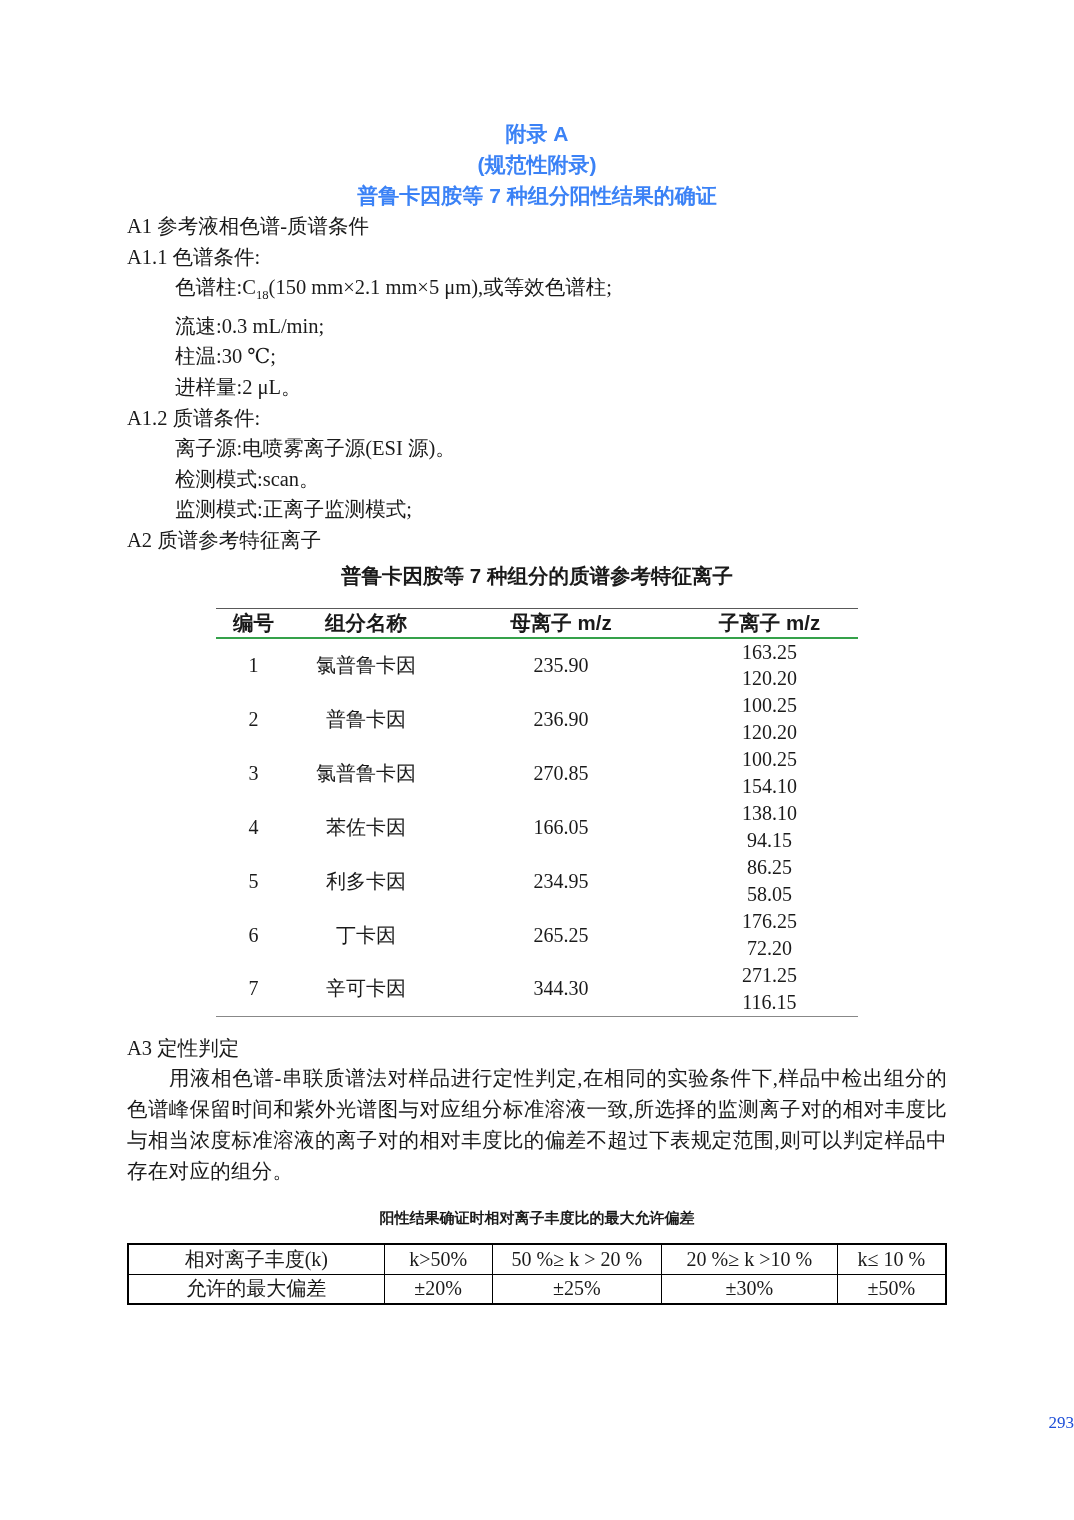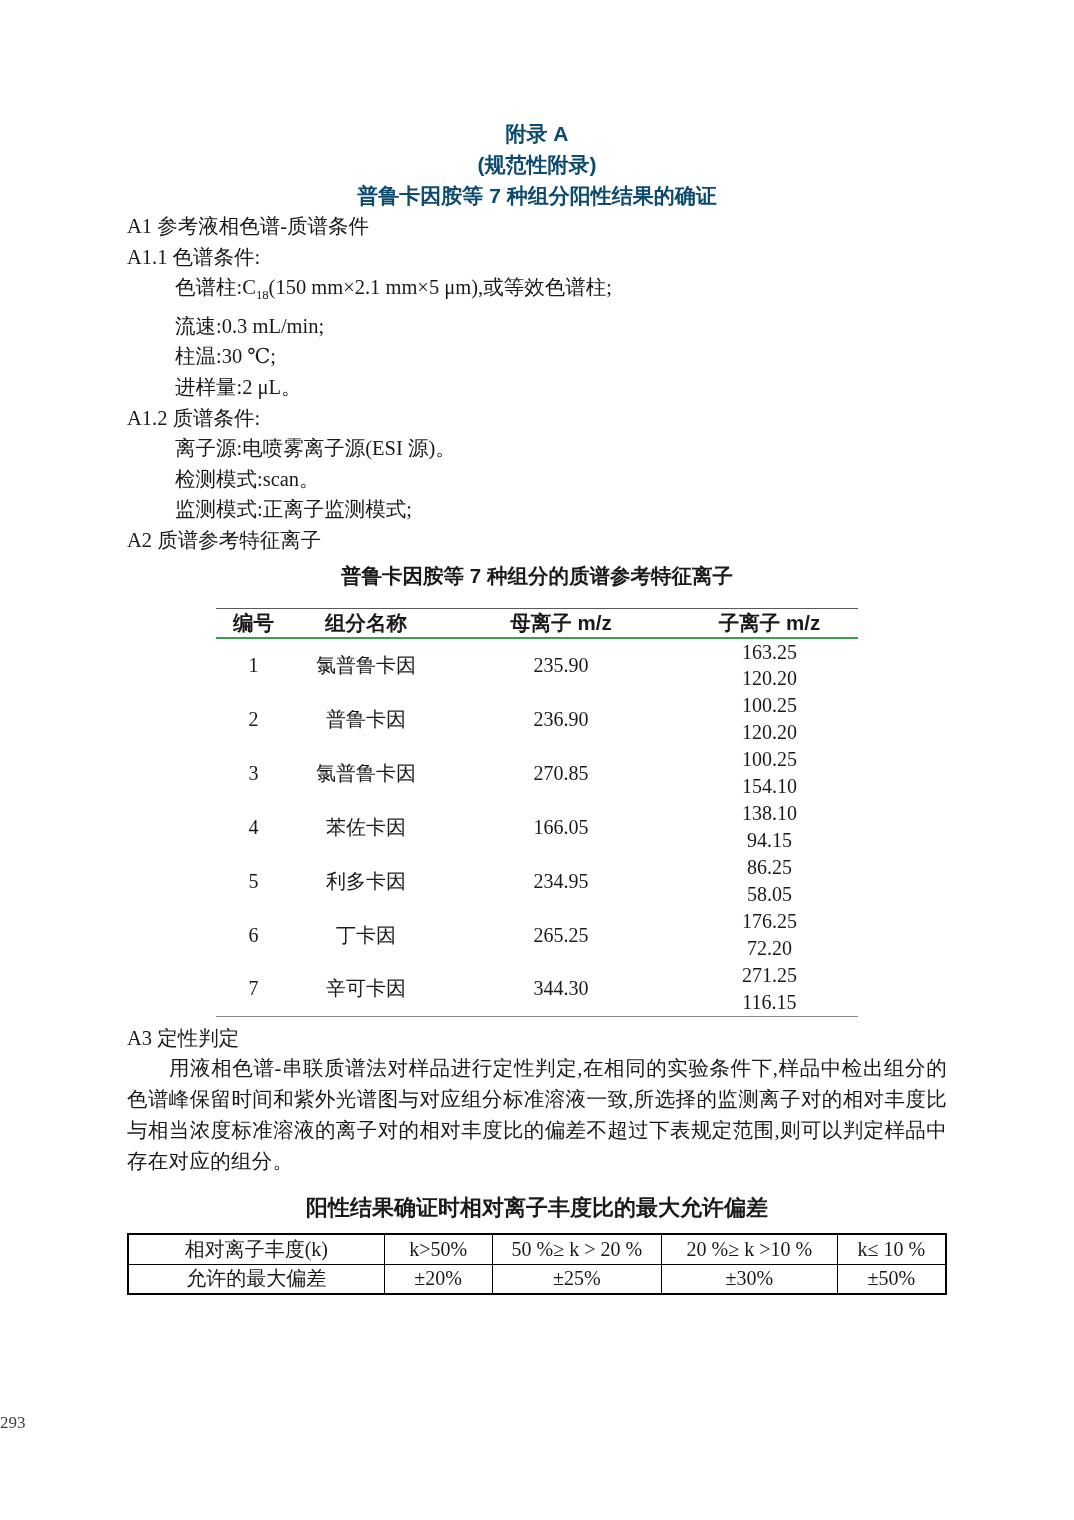--- a/index.html
+++ b/index.html
@@ -13,21 +13,21 @@
     font-family: "Liberation Serif", "DejaVu Serif", serif;
     color: #1a1a1a;
     padding: 118px 127px 0 127px;
   }
   .title-block { text-align: center; }
   .doc-title {
     font-family: "Liberation Sans", "DejaVu Sans", sans-serif;
     font-weight: 700;
     font-size: 21px;
     line-height: 31px;
-    color: #0c4a6e;
+    color: #3b82f6;
   }
   .line {
     font-size: 20.5px;
     line-height: 30.6px;
     white-space: nowrap;
   }
   .indent { padding-left: 48px; }
   sub { font-size: 0.62em; }
 
   
@@ -57,35 +57,35 @@
   }
   table.t1 td {
     text-align: center;
     font-size: 20px;
     height: 27px;
     padding: 0;
     vertical-align: middle;
   }
 
   
-  .a3-heading { margin-top: 6px; }
+  .a3-heading { margin-top: 16px; }
   .para {
     font-size: 20.5px;
     line-height: 31px;
     text-align: justify;
     text-indent: 2.05em;
     letter-spacing: 0.3px;
   }
 
   
   .t2-title {
     text-align: center;
     font-family: "Liberation Sans", "DejaVu Sans", sans-serif;
     font-weight: 700;
-    font-size: 22px;
+    font-size: 15px;
     line-height: 30px;
     margin-top: 16px;
   }
   table.t2 {
     border-collapse: collapse;
     width: 820px;
     margin: 10px auto 0 auto;
     border: 2px solid #000000;
   }
   table.t2 td {
@@ -93,23 +93,23 @@
     text-align: center;
     font-size: 20px;
     height: 30px;
     padding: 0;
   }
 
   .page-num {
     position: absolute;
     left: 0; right: 0;
     top: 1413px;
-    text-align: left;
+    text-align: right;
     font-size: 17px;
-    color: #404040;
+    color: #1d4ed8;
   }
 </style>
 </head>
 <body>
 
 <div class="page">
 
   <div class="title-block">
     <div class="doc-title">附录 A</div>
     <div class="doc-title">(规范性附录)</div>

